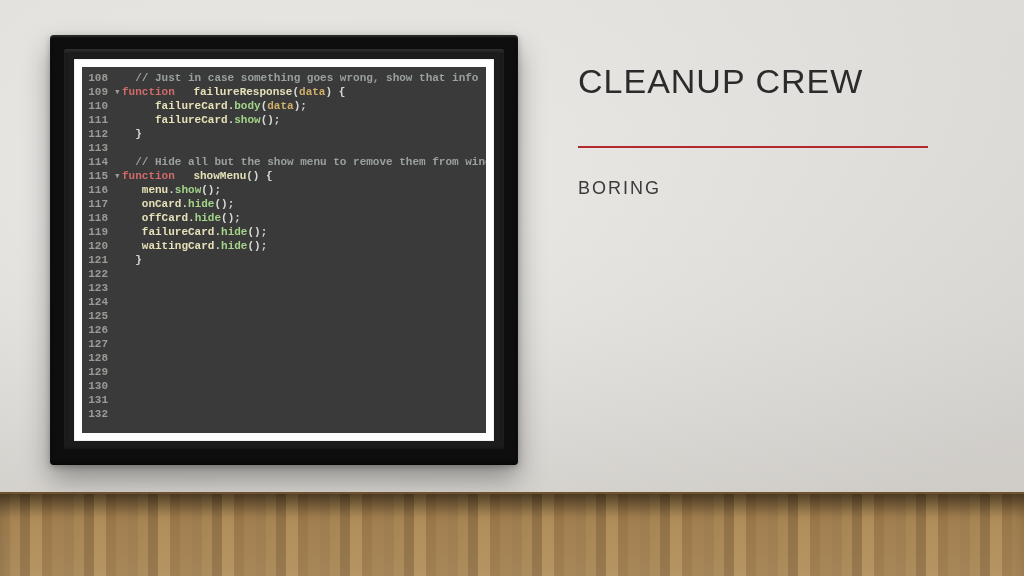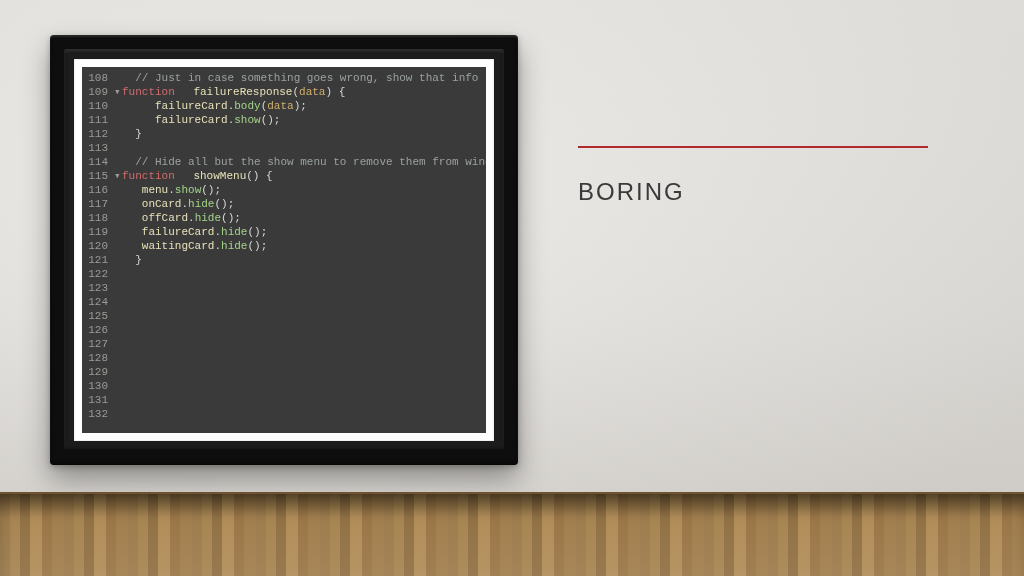--- a/index.html
+++ b/index.html
@@ -35,20 +35,21 @@
 
   .frame {
     position: absolute; left: 50px; top: 35px;
     width: 468px; height: 430px;
     background: #0e0e0e;
     border-radius: 4px;
     padding: 14px;
     box-shadow: 0 14px 28px rgba(0,0,0,0.35), 0 2px 6px rgba(0,0,0,0.25),
                 inset 0 2px 2px rgba(255,255,255,0.12),
                 inset 0 -2px 4px rgba(0,0,0,0.6);
+    font-weight: bold;
   }
   .frame-inner {
     width: 100%; height: 100%;
     background: #1c1c1c;
     border-radius: 2px;
     padding: 10px;
     box-shadow: inset 0 2px 3px rgba(255,255,255,0.1),
                 inset 0 -2px 3px rgba(0,0,0,0.6);
   }
   .mat {
@@ -89,34 +90,35 @@
     position: absolute; left: 578px; top: 62px; right: 50px;
     font-size: 34px; letter-spacing: 1px; font-weight: 400;
     color: #2b2b2b;
   }
   .divider {
     position: absolute; left: 578px; top: 146px; width: 350px;
     border-top: 2px solid #b02a2e;
   }
   .subtitle {
     position: absolute; left: 578px; top: 178px;
-    font-size: 24px; letter-spacing: 2px; font-weight: 400;
+    font-size: 18px; letter-spacing: 2px; font-weight: 400;
     color: #3a3a3a;
   }
 </style>
 </head>
 <body>
 
 <div class="slide">
 
   <div class="frame">
     <div class="frame-inner">
       <div class="mat">
         <div class="editor" id="editor"><div class="line"><span class="ln">108</span><span class="fold"></span><span class="code"><span>  </span><span class="tok-comment">// Just in case something goes wrong, show that info</span></span></div><div class="line"><span class="ln">109</span><span class="fold">▾</span><span class="code"><span class="tok-keyword">function </span><span class="tok-fn">failureResponse</span><span class="tok-punct">(</span><span class="tok-param">data</span><span class="tok-punct">) {</span></span></div><div class="line"><span class="ln">110</span><span class="fold"></span><span class="code"><span>     </span><span class="tok-ident">failureCard</span><span class="tok-punct">.</span><span class="tok-method">body</span><span class="tok-punct">(</span><span class="tok-param">data</span><span class="tok-punct">);</span></span></div><div class="line"><span class="ln">111</span><span class="fold"></span><span class="code"><span>     </span><span class="tok-ident">failureCard</span><span class="tok-punct">.</span><span class="tok-method">show</span><span class="tok-punct">();</span></span></div><div class="line"><span class="ln">112</span><span class="fold"></span><span class="code"><span class="tok-punct">  }</span></span></div><div class="line"><span class="ln">113</span><span class="fold"></span><span class="code"></span></div><div class="line"><span class="ln">114</span><span class="fold"></span><span class="code"><span>  </span><span class="tok-comment">// Hide all but the show menu to remove them from window stack frame</span></span></div><div class="line"><span class="ln">115</span><span class="fold">▾</span><span class="code"><span class="tok-keyword">function </span><span class="tok-fn">showMenu</span><span class="tok-punct">() {</span></span></div><div class="line"><span class="ln">116</span><span class="fold"></span><span class="code"><span>   </span><span class="tok-ident">menu</span><span class="tok-punct">.</span><span class="tok-method">show</span><span class="tok-punct">();</span></span></div><div class="line"><span class="ln">117</span><span class="fold"></span><span class="code"><span>   </span><span class="tok-ident">onCard</span><span class="tok-punct">.</span><span class="tok-method">hide</span><span class="tok-punct">();</span></span></div><div class="line"><span class="ln">118</span><span class="fold"></span><span class="code"><span>   </span><span class="tok-ident">offCard</span><span class="tok-punct">.</span><span class="tok-method">hide</span><span class="tok-punct">();</span></span></div><div class="line"><span class="ln">119</span><span class="fold"></span><span class="code"><span>   </span><span class="tok-ident">failureCard</span><span class="tok-punct">.</span><span class="tok-method">hide</span><span class="tok-punct">();</span></span></div><div class="line"><span class="ln">120</span><span class="fold"></span><span class="code"><span>   </span><span class="tok-ident">waitingCard</span><span class="tok-punct">.</span><span class="tok-method">hide</span><span class="tok-punct">();</span></span></div><div class="line"><span class="ln">121</span><span class="fold"></span><span class="code"><span class="tok-punct">  }</span></span></div><div class="line"><span class="ln">122</span><span class="fold"></span><span class="code"></span></div><div class="line"><span class="ln">123</span><span class="fold"></span><span class="code"></span></div><div class="line"><span class="ln">124</span><span class="fold"></span><span class="code"></span></div><div class="line"><span class="ln">125</span><span class="fold"></span><span class="code"></span></div><div class="line"><span class="ln">126</span><span class="fold"></span><span class="code"></span></div><div class="line"><span class="ln">127</span><span class="fold"></span><span class="code"></span></div><div class="line"><span class="ln">128</span><span class="fold"></span><span class="code"></span></div><div class="line"><span class="ln">129</span><span class="fold"></span><span class="code"></span></div><div class="line"><span class="ln">130</span><span class="fold"></span><span class="code"></span></div><div class="line"><span class="ln">131</span><span class="fold"></span><span class="code"></span></div><div class="line"><span class="ln">132</span><span class="fold"></span><span class="code"></span></div></div>
       </div>
     </div>
   </div>
 
+  <div class="title">CLEANUP CREW</div>
   <div class="divider"></div>
   <div class="subtitle">BORING</div>
 
   <div class="floor"></div>
 </div>
 
 </body></html>

